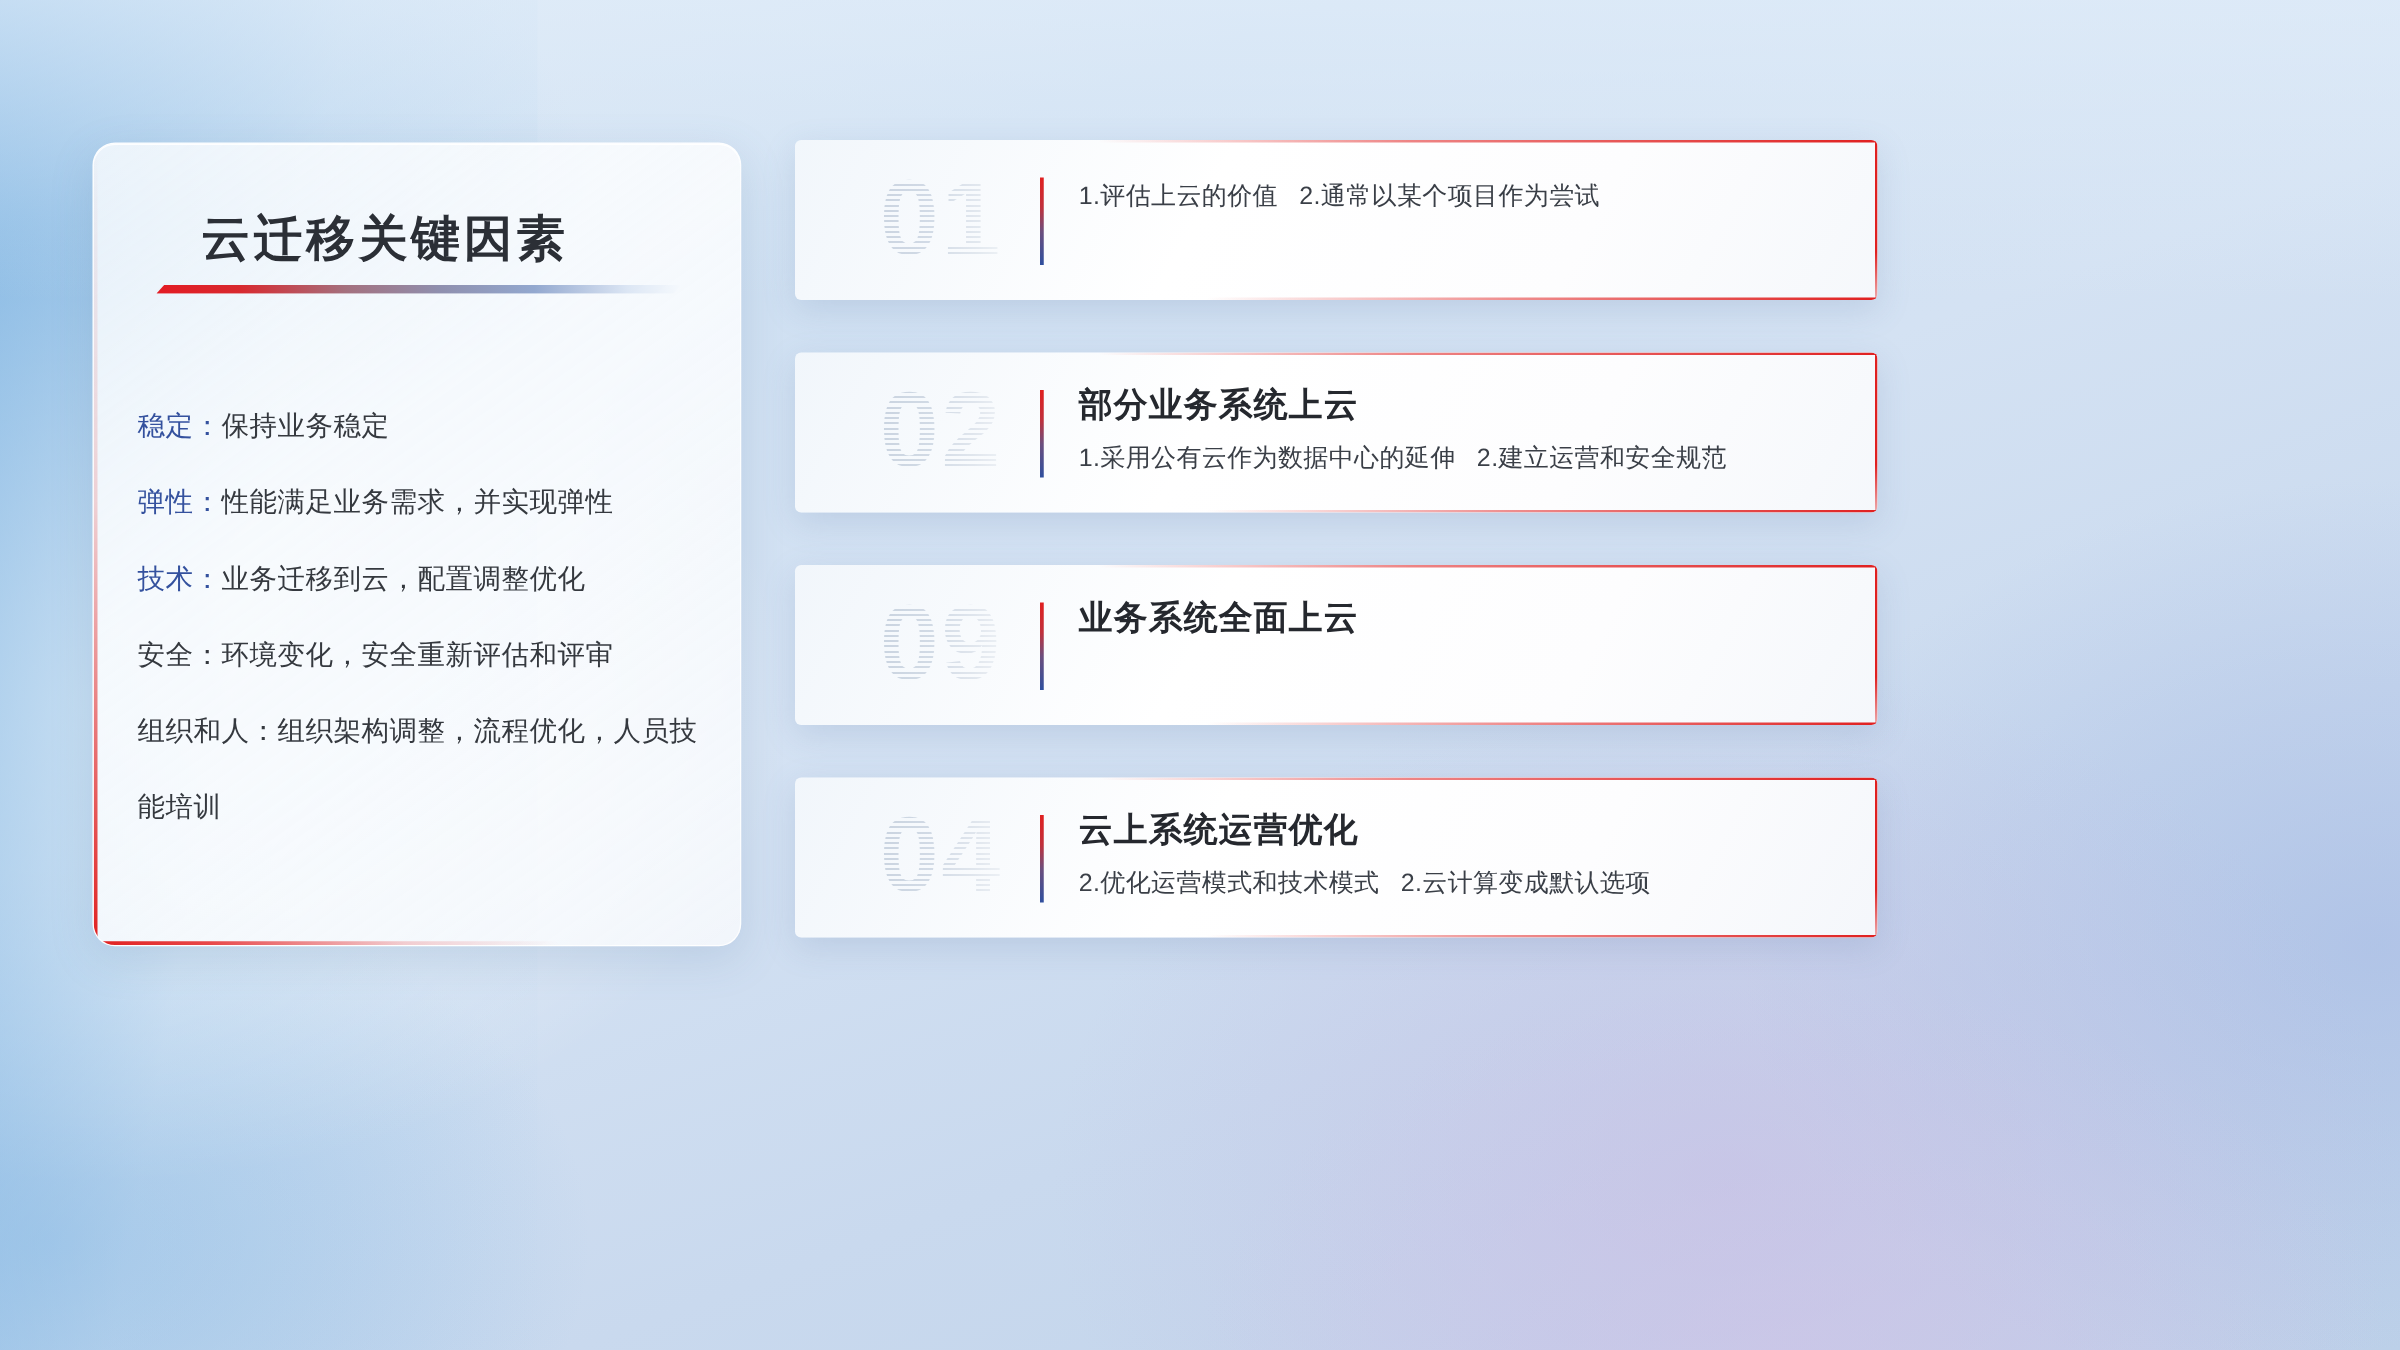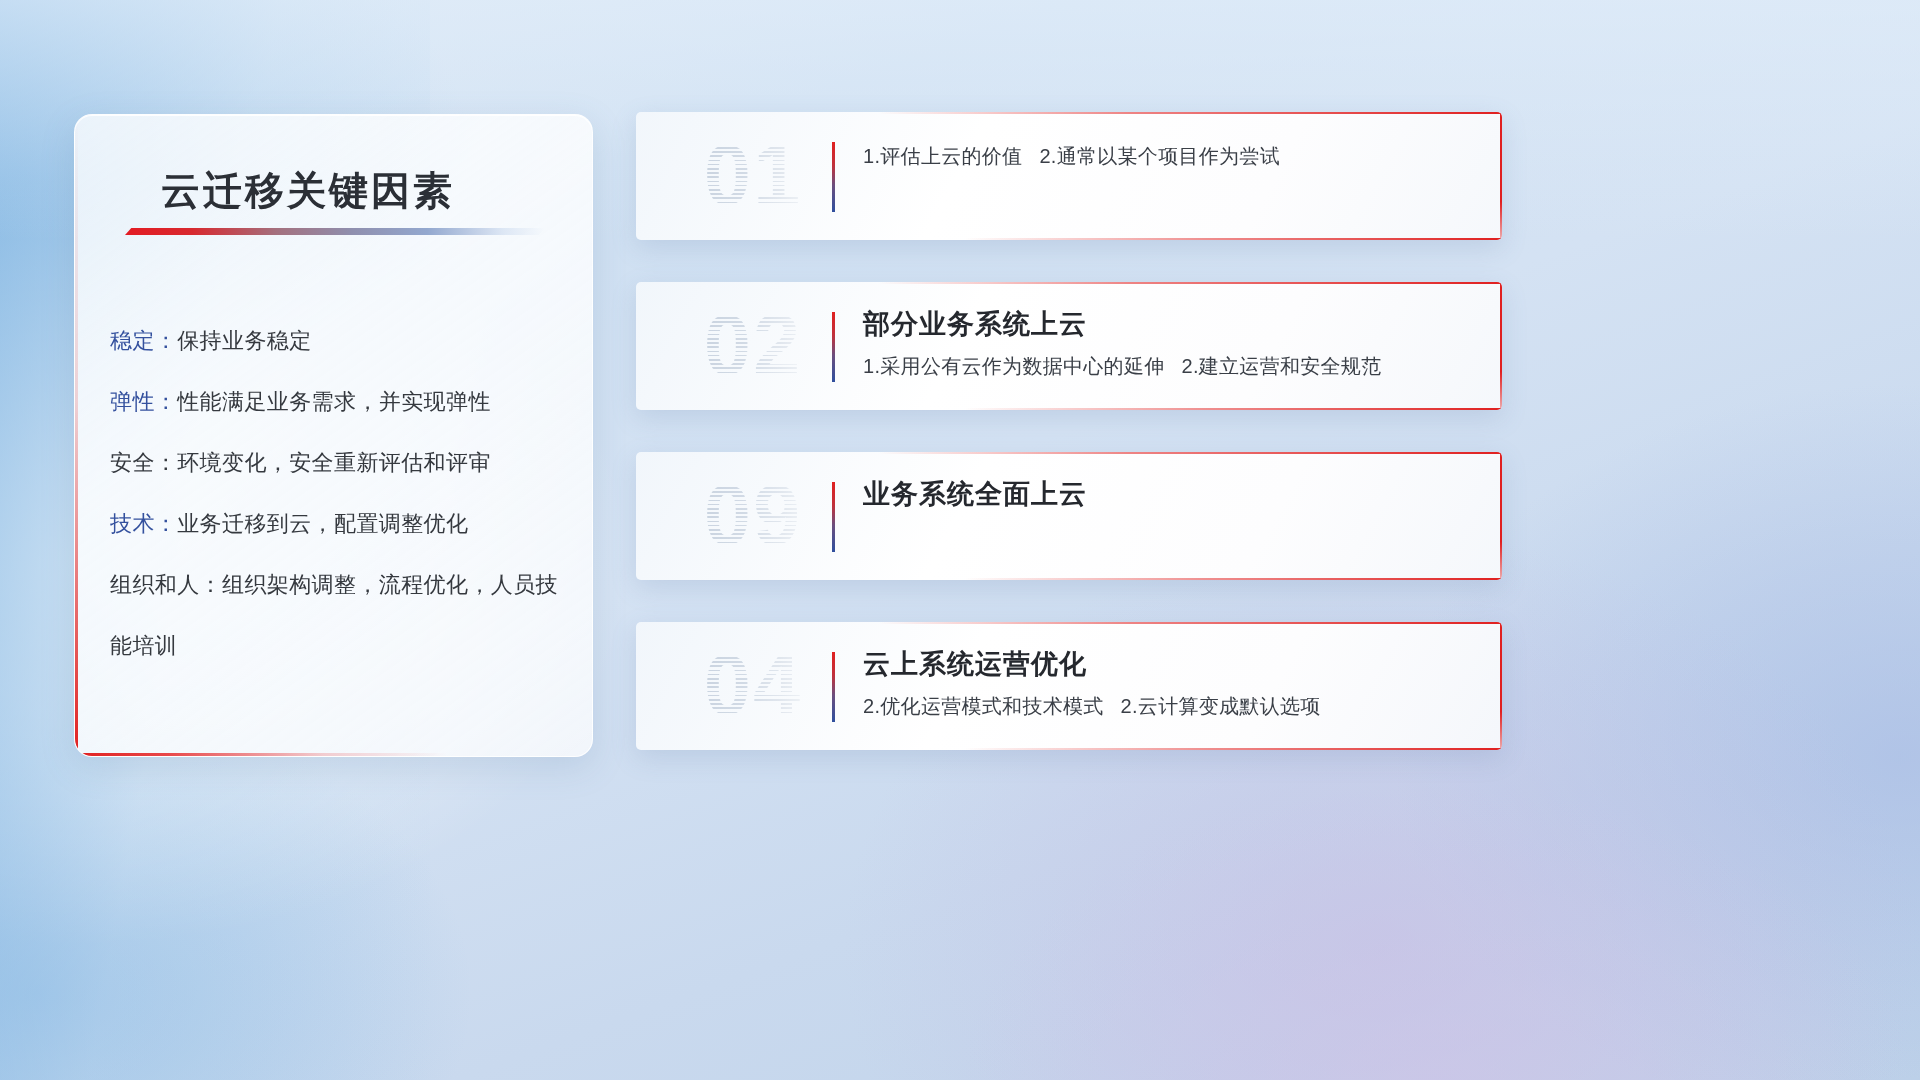--- a/index.html
+++ b/index.html
@@ -145,24 +145,24 @@
   <div class="lc-rule"></div>
 
   <div class="lc-list">
     <div class="lc-item">
       <span class="k">稳定：</span><span class="v">保持业务稳定</span>
     </div>
     <div class="lc-item">
       <span class="k">弹性：</span><span class="v">性能满足业务需求，并实现弹性</span>
     </div>
     <div class="lc-item">
+      <span class="k">技术：</span><span class="v">业务迁移到云，配置调整优化</span>
+    </div>
+    <div class="lc-item">
       <span class="k plain">安全：</span><span class="v">环境变化，安全重新评估和评审</span>
-    </div>
-    <div class="lc-item">
-      <span class="k">技术：</span><span class="v">业务迁移到云，配置调整优化</span>
     </div>
     <div class="lc-item wrap">
       <span class="k plain">组织和人：</span><span class="v">组织架构调整，流程优化，人员技能培训</span>
     </div>
   </div>
 </section>
 
 <section class="right-col">
 
   <article class="rcard">

